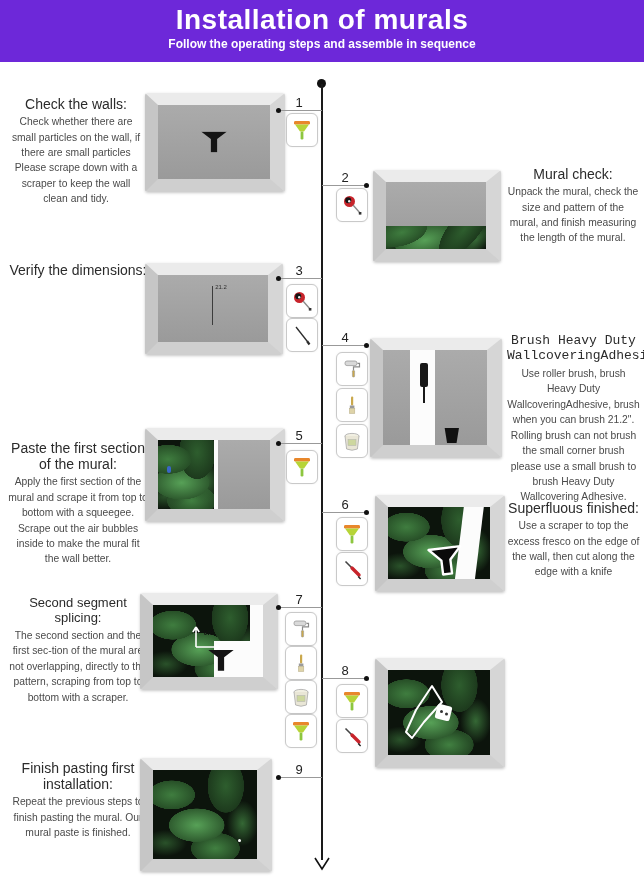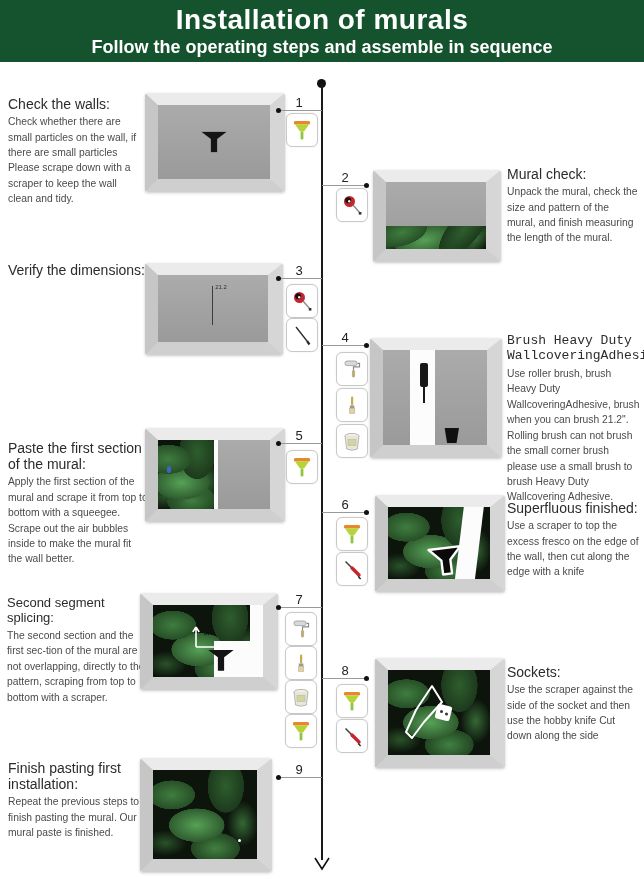--- a/index.html
+++ b/index.html
@@ -1,30 +1,30 @@
 <!DOCTYPE html>
 <html><head>
 <meta charset="utf-8">
 <style>
   html,body{margin:0;padding:0;background:#fff;}
   .page{position:relative;width:644px;height:879px;background:#fff;overflow:hidden;
         font-family:"Liberation Sans",sans-serif;}
   
-  .hdr{position:absolute;left:0;top:0;width:644px;height:62px;background:#14532d;color:#fff;text-align:center;}
+  .hdr{position:absolute;left:0;top:0;width:644px;height:62px;background:#6d28d9;color:#fff;text-align:center;}
   .hdr h1{margin:4px 0 0 0;font-size:28px;font-weight:700;letter-spacing:.5px;}
-  .hdr h2{margin:1px 0 0 0;font-size:18px;font-weight:700;}
+  .hdr h2{margin:1px 0 0 0;font-size:12px;font-weight:700;}
   
   .tl-line{position:absolute;left:321px;top:84px;width:2px;height:776px;background:#1a1a1a;}
   .tl-dot{position:absolute;left:317px;top:79px;width:9px;height:9px;border-radius:50%;background:#111;}
   .tl-arrow{position:absolute;left:313px;top:856px;}
   .conn{position:absolute;height:1px;background:#999;}
   .conn-dot{position:absolute;width:5px;height:5px;border-radius:50%;background:#111;}
   .stepnum{position:absolute;width:22px;text-align:center;font-size:13px;color:#222;}
   
-  .txt{position:absolute;color:#4a4a4a;}
+  .txt{position:absolute;color:#4a4a4a;text-align:center;}
   .txt h3{margin:0 0 2px 0;font-size:14px;font-weight:400;color:#2b2b2b;line-height:1.15;}
   .txt.small h3{font-size:13px;font-family:Liberation Mono, monospace;}
   .txt p{margin:0;font-size:10.3px;line-height:1.5;}
   
   .room{position:absolute;box-sizing:border-box;border-style:solid;
         border-width:12px 15px 13px 13px;
         border-color:#ebebeb #d6d6d6 #cfcfcf #c6c6c6;
         background:linear-gradient(#ababab,#9a9a9a);
         border-radius:3px;overflow:hidden;box-shadow:0 1px 3px rgba(0,0,0,.22);}
   .mural{background-color:#0c140c;
@@ -257,24 +257,20 @@
       </svg>
   </div>
   <div class="ibox" style="left:285px;top:714px">
     <svg width="20" height="22" viewBox="0 0 20 22">
         <rect x="2" y="2" width="16" height="3.6" rx="1.4" fill="#e8872b"></rect>
         <polygon points="3,5.6 17,5.6 12,12.5 8,12.5" fill="#b6d437"></polygon>
         <rect x="8.6" y="12.5" width="2.8" height="8" rx="1.2" fill="#8dc63f"></rect>
       </svg>
   </div>
 
-  <div class="txt" style="left:507px;top:664px;width:133px">
-    <h3>Sockets:</h3>
-    <p>Use the scraper against the side of the socket and then use the hobby knife Cut down along the side</p>
-  </div>
   <div class="room" style="left:375px;top:658px;width:130px;height:110px">
     <div class="cover mural"></div>
     <svg style="position:absolute;left:10%;top:12%" width="62" height="66" viewBox="0 0 62 66">
         <path d="M34 6 L18 30 L8 52 L14 58 L26 42 L44 22 Z M34 6 L44 22" fill="none" stroke="#fff" stroke-width="2" stroke-linejoin="round"></path>
       </svg>
     <svg style="position:absolute;left:44%;top:38%" width="22" height="22" viewBox="0 0 22 22">
         <rect x="3" y="3" width="15" height="15" rx="2.5" fill="#fff" transform="rotate(14 10.5 10.5)"></rect>
         <circle cx="8.5" cy="9.5" r="1.5" fill="#333"></circle>
         <circle cx="13.5" cy="12" r="1.5" fill="#333"></circle>
       </svg>

